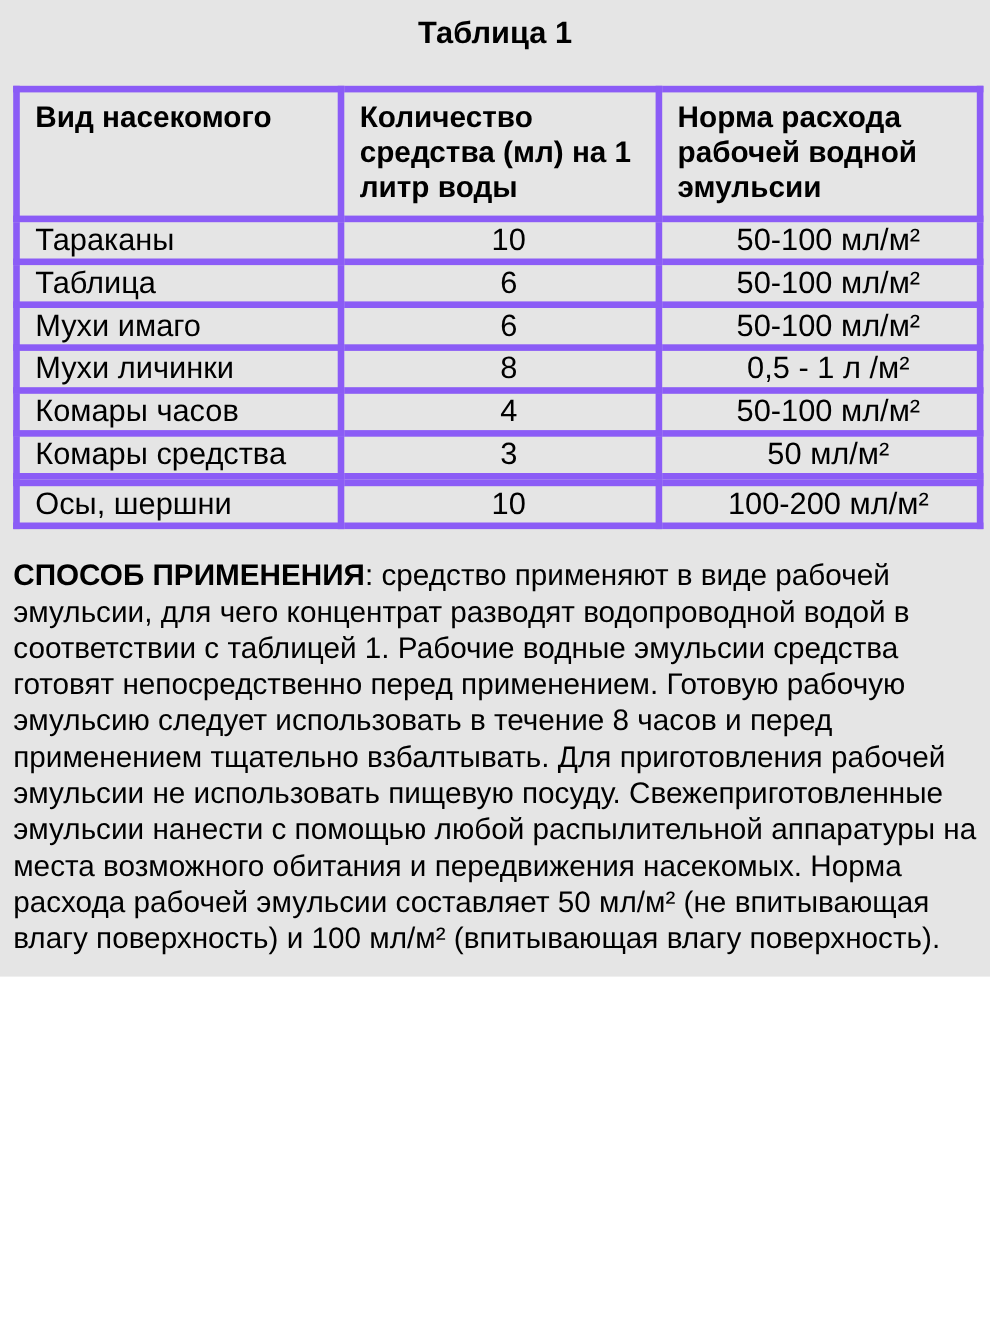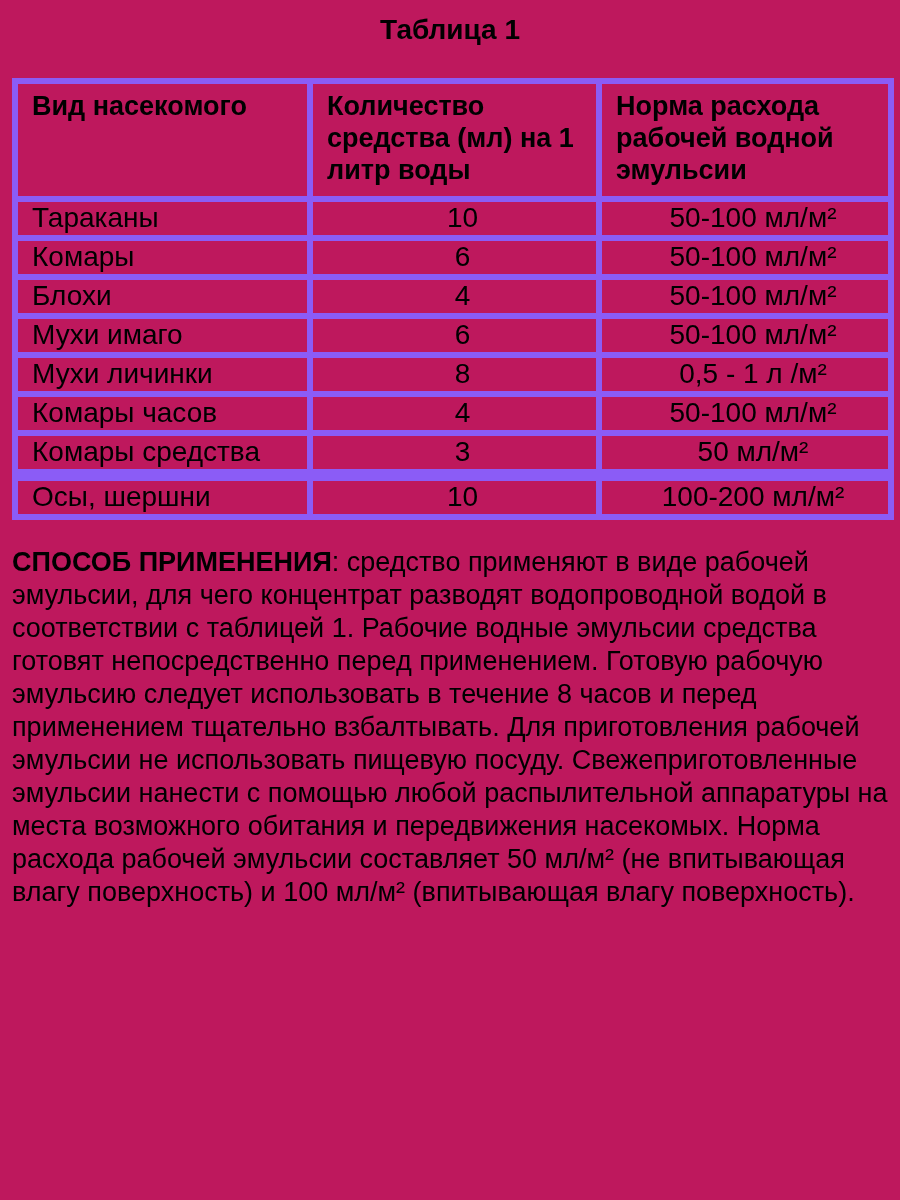--- a/index.html
+++ b/index.html
@@ -3,22 +3,22 @@
 <meta charset="utf-8">
 <style>
   html, body {
     margin: 0;
     padding: 0;
     background: #ffffff;
   }
   .page {
     position: relative;
     width: 900px;
-    height: 1200px;
-    background: #be185d;
+    height: 888px;
+    background: #e5e5e5;
     color: #000000;
     font-family: "Liberation Sans", sans-serif;
     box-sizing: border-box;
     padding: 10px 12px;
     overflow: hidden;
   }
   .doc-title {
     text-align: center;
     font-size: 28px;
     font-weight: bold;
@@ -95,27 +95,22 @@
         <th>Норма расхода рабочей водной эмульсии</th>
       </tr>
     </thead>
     <tbody>
       <tr>
         <td class="ins">Тараканы</td>
         <td class="num">10</td>
         <td class="rate">50-100 мл/м²</td>
       </tr>
       <tr>
-        <td class="ins">Комары</td>
+        <td class="ins">Таблица</td>
         <td class="num">6</td>
-        <td class="rate">50-100 мл/м²</td>
-      </tr>
-      <tr>
-        <td class="ins">Блохи</td>
-        <td class="num">4</td>
         <td class="rate">50-100 мл/м²</td>
       </tr>
       <tr>
         <td class="ins">Мухи имаго</td>
         <td class="num">6</td>
         <td class="rate">50-100 мл/м²</td>
       </tr>
       <tr>
         <td class="ins">Мухи личинки</td>
         <td class="num">8</td>

